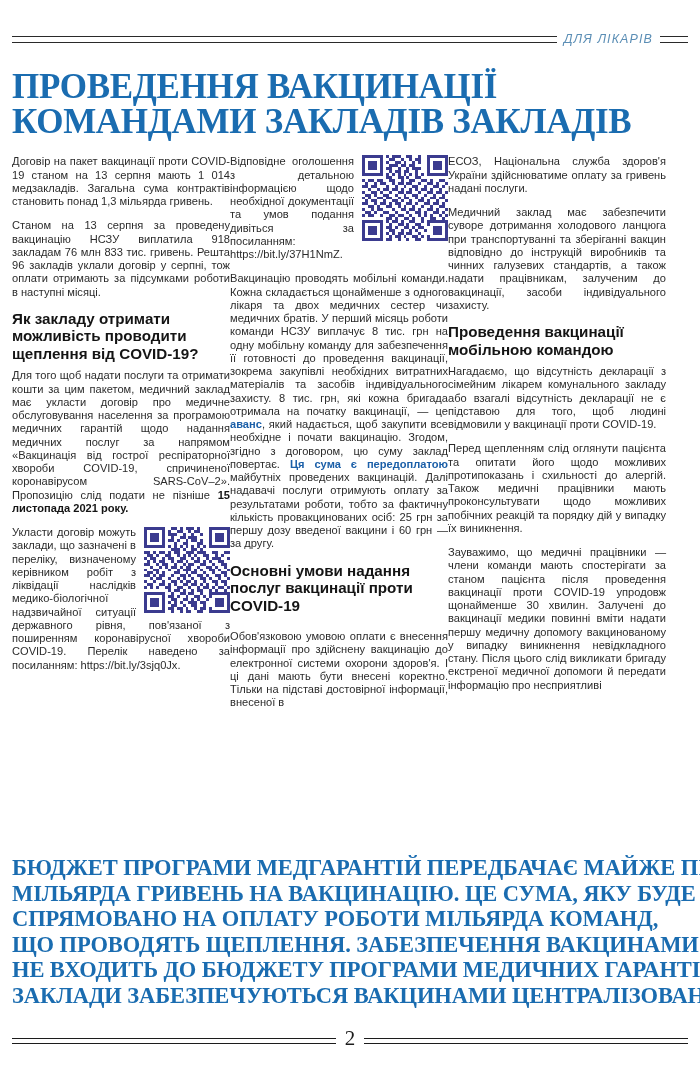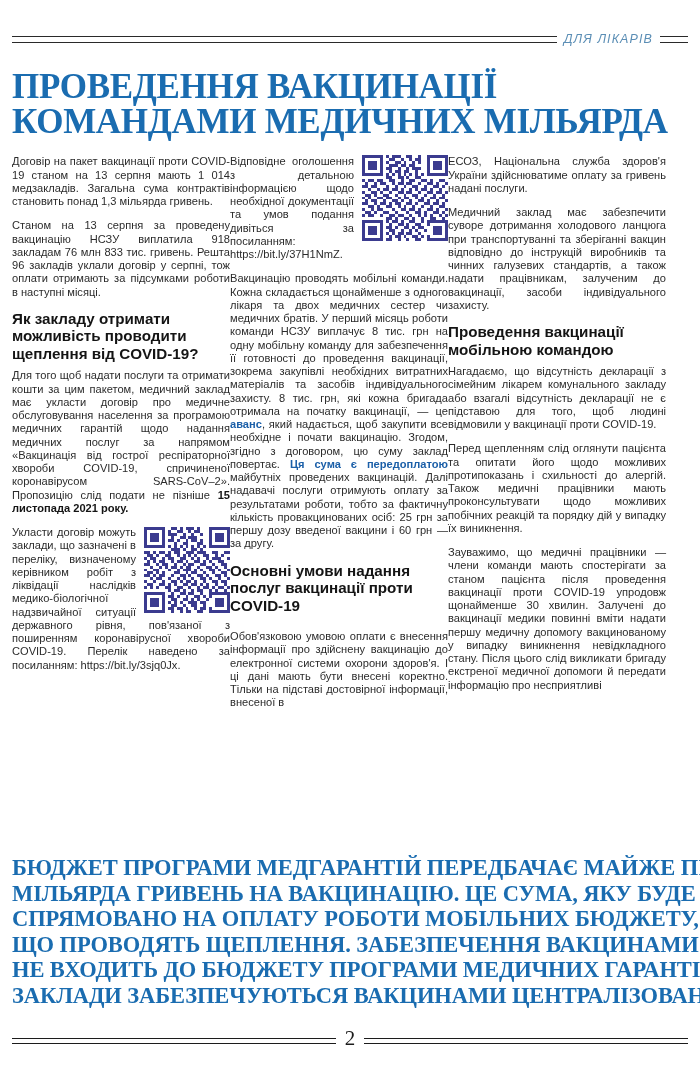--- a/index.html
+++ b/index.html
@@ -161,21 +161,21 @@
 <div class="page">
 
   <div class="kicker-row">
     <div class="kicker-rule long"></div>
     <div class="kicker-text">ДЛЯ ЛІКАРІВ</div>
     <div class="kicker-rule short"></div>
   </div>
 
   <div class="masthead">
     <div class="masthead-line">ПРОВЕДЕННЯ ВАКЦИНАЦІЇ</div>
-    <div class="masthead-line">КОМАНДАМИ МЕДИЧНИХ МІЛЬЯРДА</div>
+    <div class="masthead-line">КОМАНДАМИ ЗАКЛАДІВ ЗАКЛАДІВ</div>
   </div>
 
   <div class="columns">
 
     <div class="col">
       <p>Договір на пакет вакцинації проти COVID-19 станом на 13 серпня мають 1 014 медзакладів. Загальна сума контрактів становить понад 1,3 мільярда гривень.</p>
       <p>Станом на 13 серпня за проведену вакцинацію НСЗУ виплатила 918 закладам 76 млн 833 тис. гривень. Решта 96 закладів уклали договір у серпні, тож оплати отримають за підсумками роботи в наступні місяці.</p>
       <div class="sub-head">Як закладу отримати можливість проводити щеплення від COVID-19?</div>
       <p><span>Для того щоб надати послуги та отримати кошти за цим пакетом, медичний заклад має укласти договір про медичне обслуговування населення за програмою медичних гарантій щодо надання медичних послуг за напрямом «Вакцинація від гострої респіраторної хвороби COVID-19, спричиненої коронавірусом SARS-CoV–2». Пропозицію слід подати не пізніше </span><b class="bold-black">15 листопада 2021 року.</b></p>
       <div class="para">
@@ -731,21 +731,21 @@
       <div class="sub-head">Проведення вакцинації мобільною командою</div>
       <p>Нагадаємо, що відсутність декларації з сімейним лікарем комунального закладу або взагалі відсутність декларації не є підставою для того, щоб людині відмовили у вакцинації проти COVID-19.</p>
       <p>Перед щепленням слід оглянути пацієнта та опитати його щодо можливих протипоказань і схильності до алергій. Також медичні працівники мають проконсультувати щодо можливих побічних реакцій та порядку дій у випадку їх виникнення.</p>
       <p>Зауважимо, що медичні працівники — члени команди мають спостерігати за станом пацієнта після проведення вакцинації проти COVID-19 упродовж щонайменше 30 хвилин. Залучені до вакцинації медики повинні вміти надати першу медичну допомогу вакцинованому у випадку виникнення невідкладного стану. Після цього слід викликати бригаду екстреної медичної допомоги й передати інформацію про несприятливі</p>
     </div>
   </div>
 
   <div class="pullquote">
     <div class="pullquote-line">БЮДЖЕТ ПРОГРАМИ МЕДГАРАНТІЙ ПЕРЕДБАЧАЄ МАЙЖЕ ПІВТОРА</div>
     <div class="pullquote-line">МІЛЬЯРДА ГРИВЕНЬ НА ВАКЦИНАЦІЮ. ЦЕ СУМА, ЯКУ БУДЕ</div>
-    <div class="pullquote-line">СПРЯМОВАНО НА ОПЛАТУ РОБОТИ МОБІЛЬНИХ БЮДЖЕТУ,</div>
+    <div class="pullquote-line">СПРЯМОВАНО НА ОПЛАТУ РОБОТИ МІЛЬЯРДА КОМАНД,</div>
     <div class="pullquote-line">ЩО ПРОВОДЯТЬ ЩЕПЛЕННЯ. ЗАБЕЗПЕЧЕННЯ ВАКЦИНАМИ</div>
     <div class="pullquote-line">НЕ ВХОДИТЬ ДО БЮДЖЕТУ ПРОГРАМИ МЕДИЧНИХ ГАРАНТІЙ.</div>
     <div class="pullquote-line">ЗАКЛАДИ ЗАБЕЗПЕЧУЮТЬСЯ ВАКЦИНАМИ ЦЕНТРАЛІЗОВАНО.</div>
   </div>
 
   <div class="pagefoot">
     <div class="foot-rule"></div>
     <div class="pagenum">2</div>
     <div class="foot-rule"></div>
   </div>

